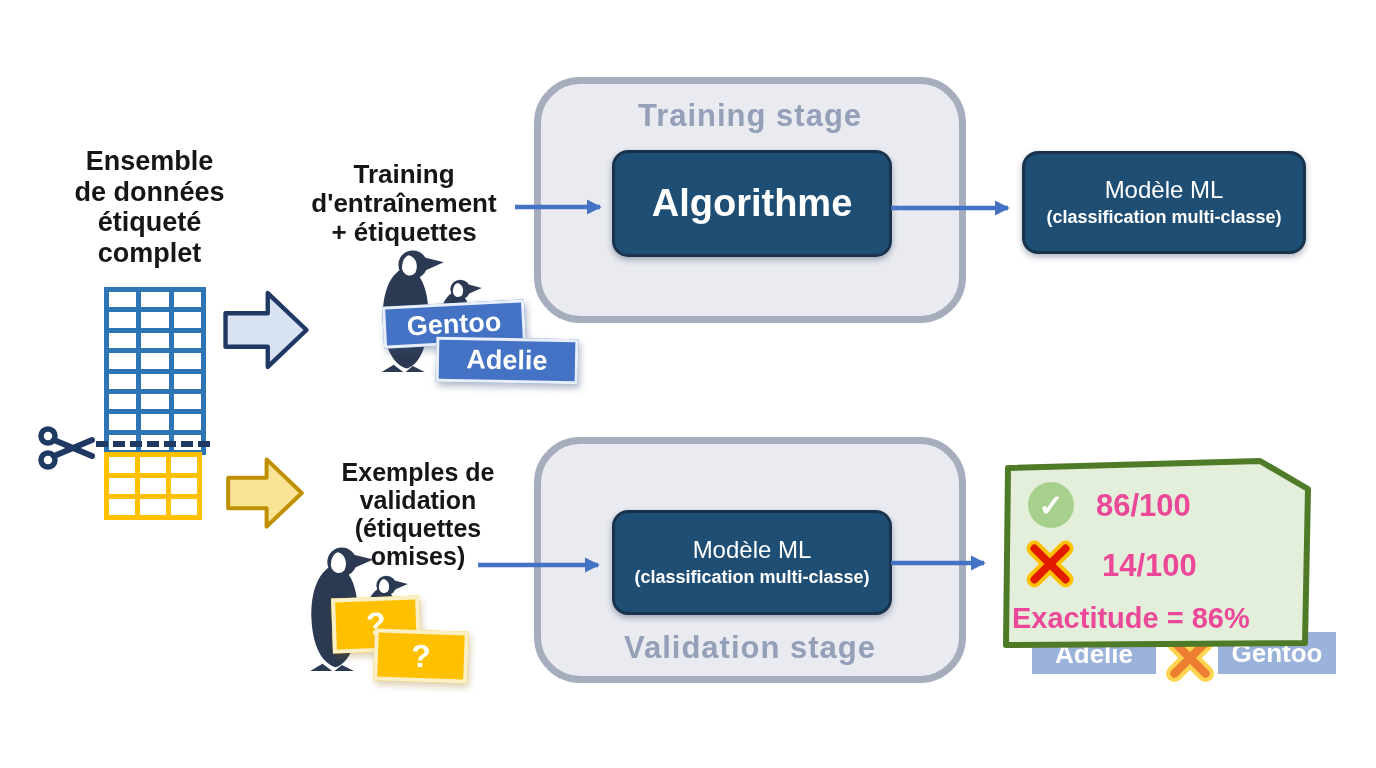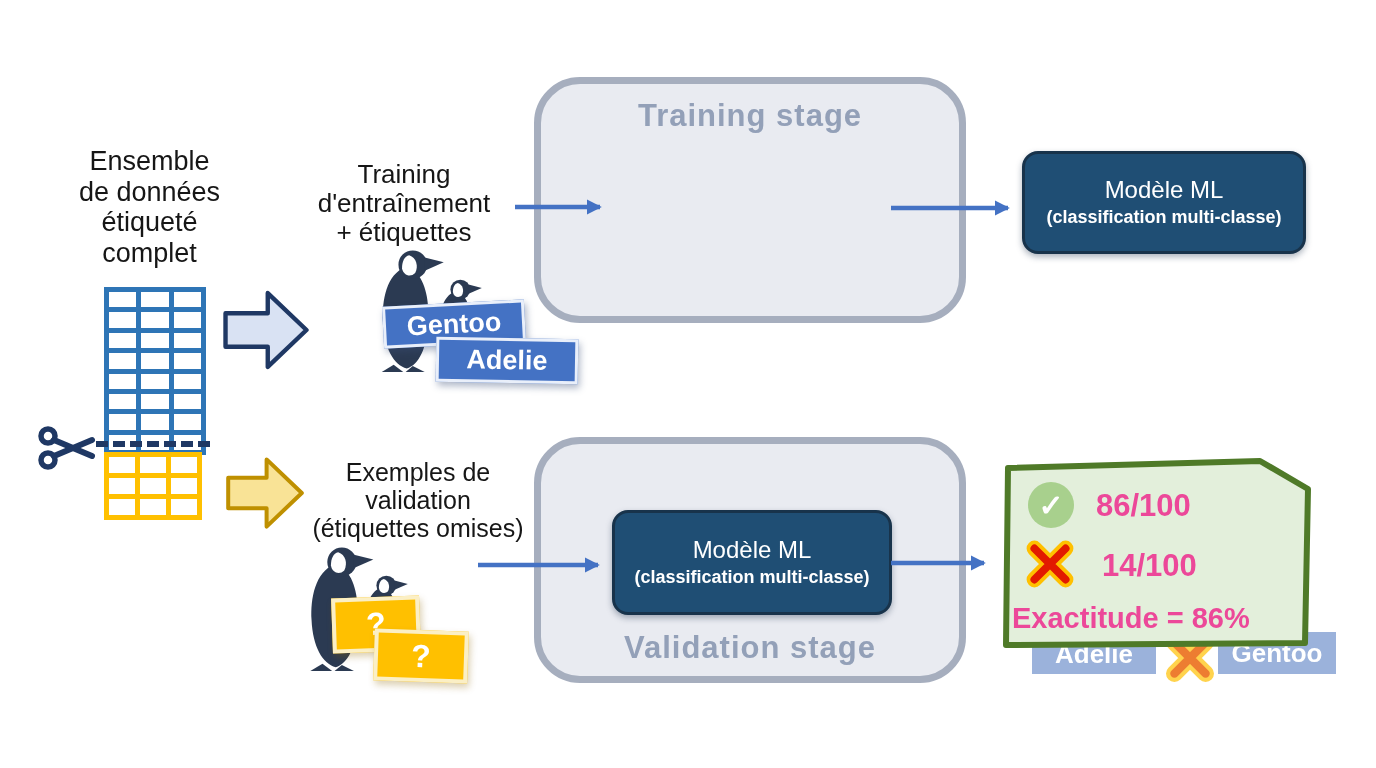--- a/index.html
+++ b/index.html
@@ -1,19 +1,19 @@
 <!DOCTYPE html>
 <html><head>
 <meta charset="utf-8">
 <style>
   html,body{margin:0;padding:0;background:#ffffff;}
   .canvas{position:relative;width:1376px;height:768px;background:#ffffff;overflow:hidden;
           font-family:"Liberation Sans", sans-serif;}
   .abs{position:absolute;}
-  .txt{font-weight:normal;color:#161616;text-align:center;white-space:pre-line;}
+  .txt{font-weight:bold;color:#161616;text-align:center;white-space:pre-line;}
   .grid-table{display:grid;gap:5px;}
   .grid-table div{background:#ffffff;}
   .blue-table{background:#2E75B6;border:5px solid #2E75B6;grid-template-columns:repeat(3,1fr);}
   .yellow-table{background:#FFC000;border:5px solid #FFC000;grid-template-columns:repeat(3,1fr);}
   .cut-line{border-top:6px dashed #1F3864;}
   .stage{background:#E9EBF1;border:7px solid #A6AEBE;border-radius:46px;box-sizing:border-box;}
   .stage-title{color:#93A0B8;font-weight:bold;font-size:31px;text-align:center;letter-spacing:1px;margin-top:44px;}
   .node{background:#1F4E74;border:3px solid#18334B;border-radius:16px;color:#ffffff;display:flex;
         flex-direction:column;align-items:center;justify-content:center;text-align:center;
         box-shadow:0 3px 6px rgba(20,40,70,.35);box-sizing:border-box;}
@@ -122,20 +122,23 @@
     <path d="M33 6 C39 8 41 15 38 21 C34 25 28 23 27 17 C27 11 29 7 33 6 Z" fill="#FFFFFF"></path>
   </svg>
 
   <div class="abs tag tag-blue" style="left:383px;top:303px;width:142px;height:42px;transform:rotate(-3deg);">
     <span>Gentoo</span>
   </div>
   <div class="abs tag tag-blue" style="left:436px;top:338px;width:142px;height:45px;transform:rotate(1deg);">
     <span>Adelie</span>
   </div>
 
+  <div class="abs node" style="left:612px;top:150px;width:280px;height:107px;">
+    <div class="node-title-lg">Algorithme</div>
+  </div>
 
   <div class="abs node" style="left:1022px;top:151px;width:284px;height:103px;">
     <div class="node-title">Modèle ML</div>
     <div class="node-sub">(classification multi-classe)</div>
   </div>
 
   <div class="abs txt" style="left:306px;top:458px;width:224px;font-size:25px;line-height:1.12;">Exemples de
 validation
 (étiquettes omises)</div>
 

